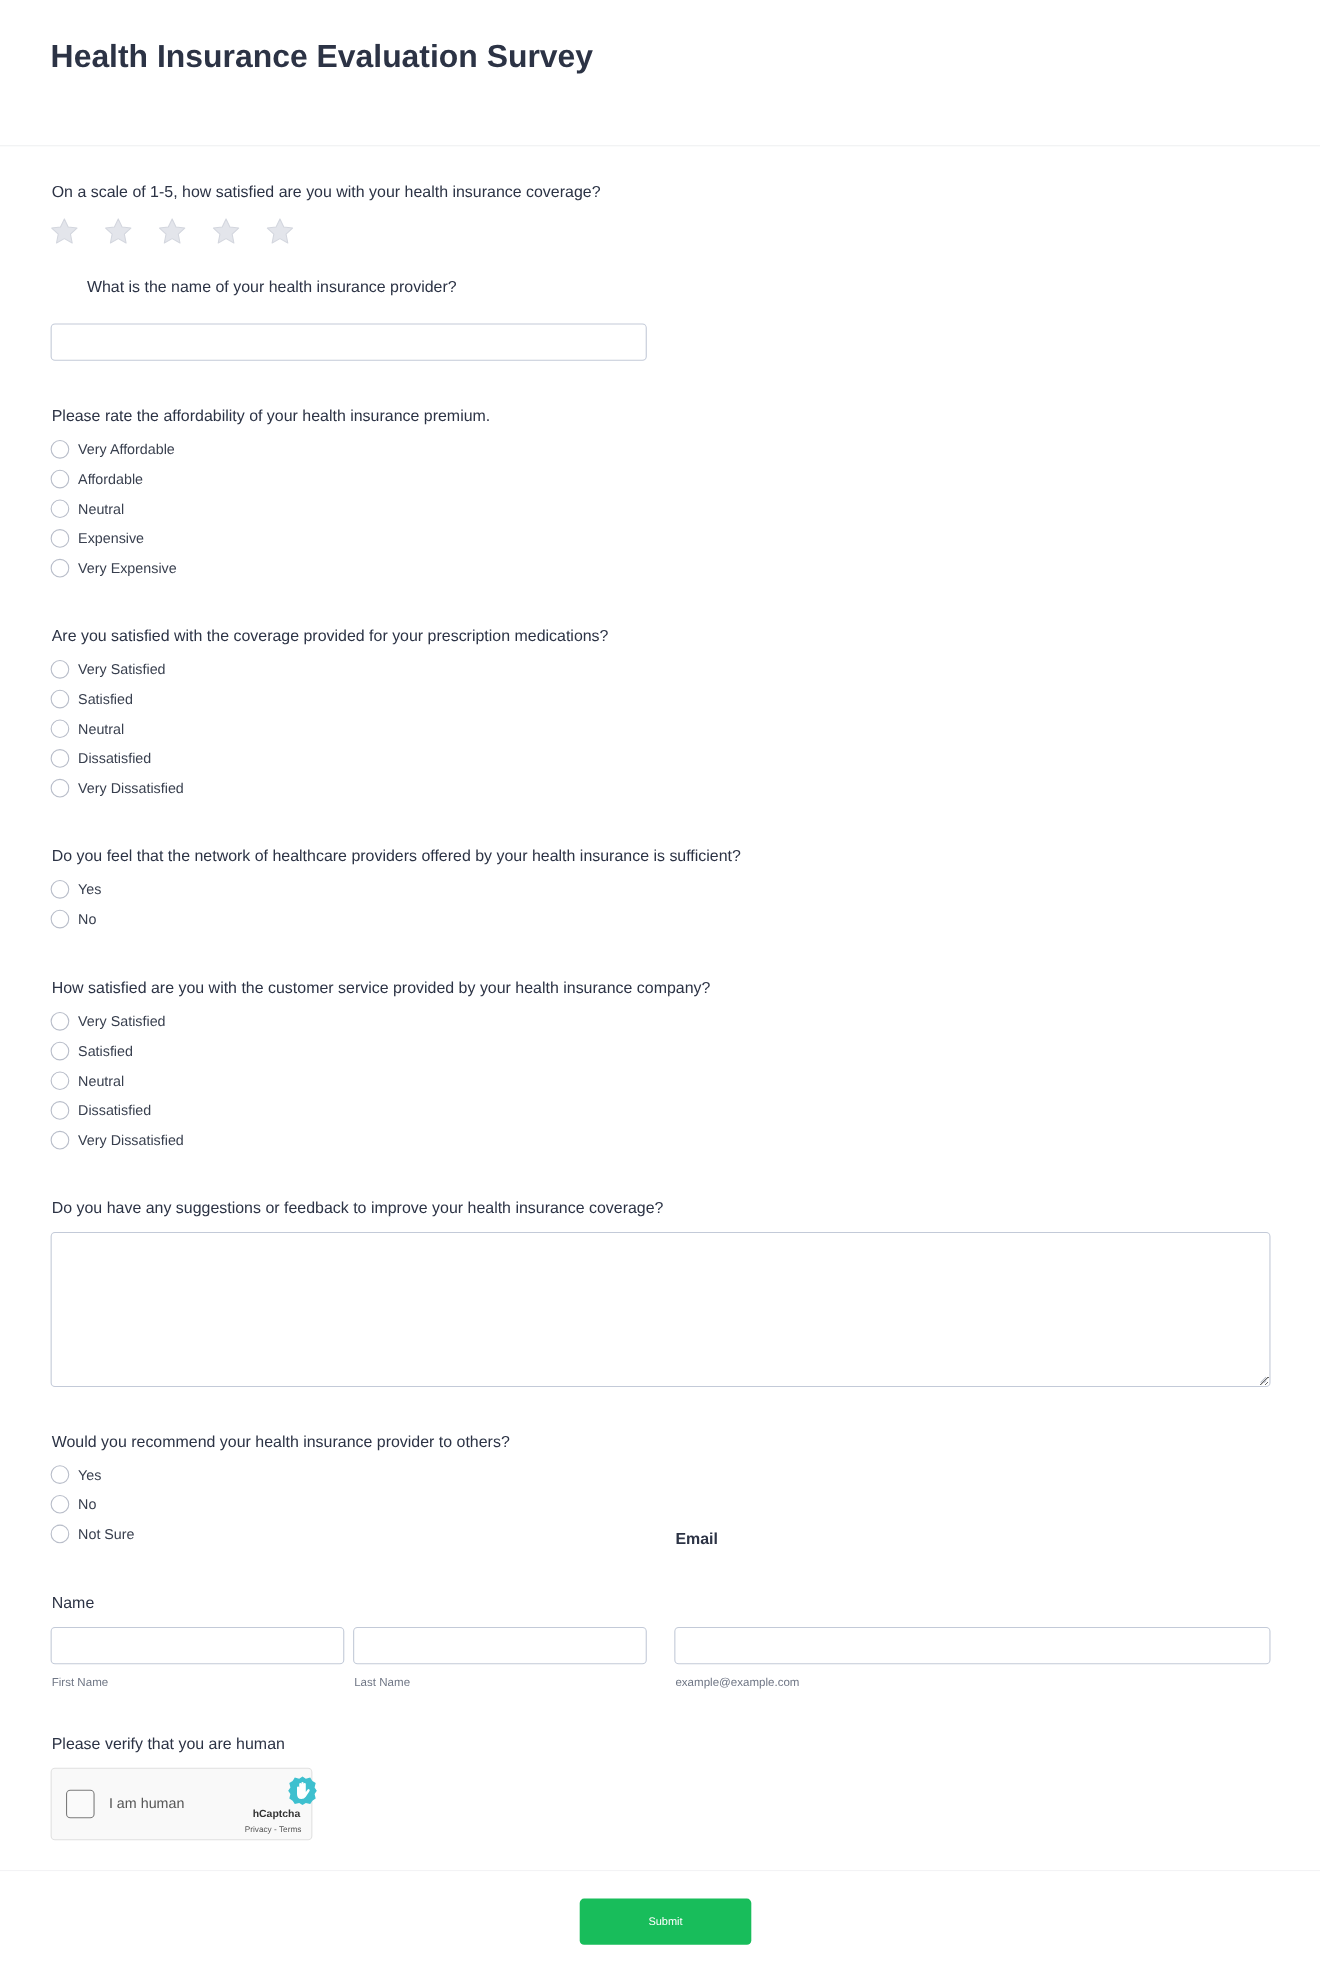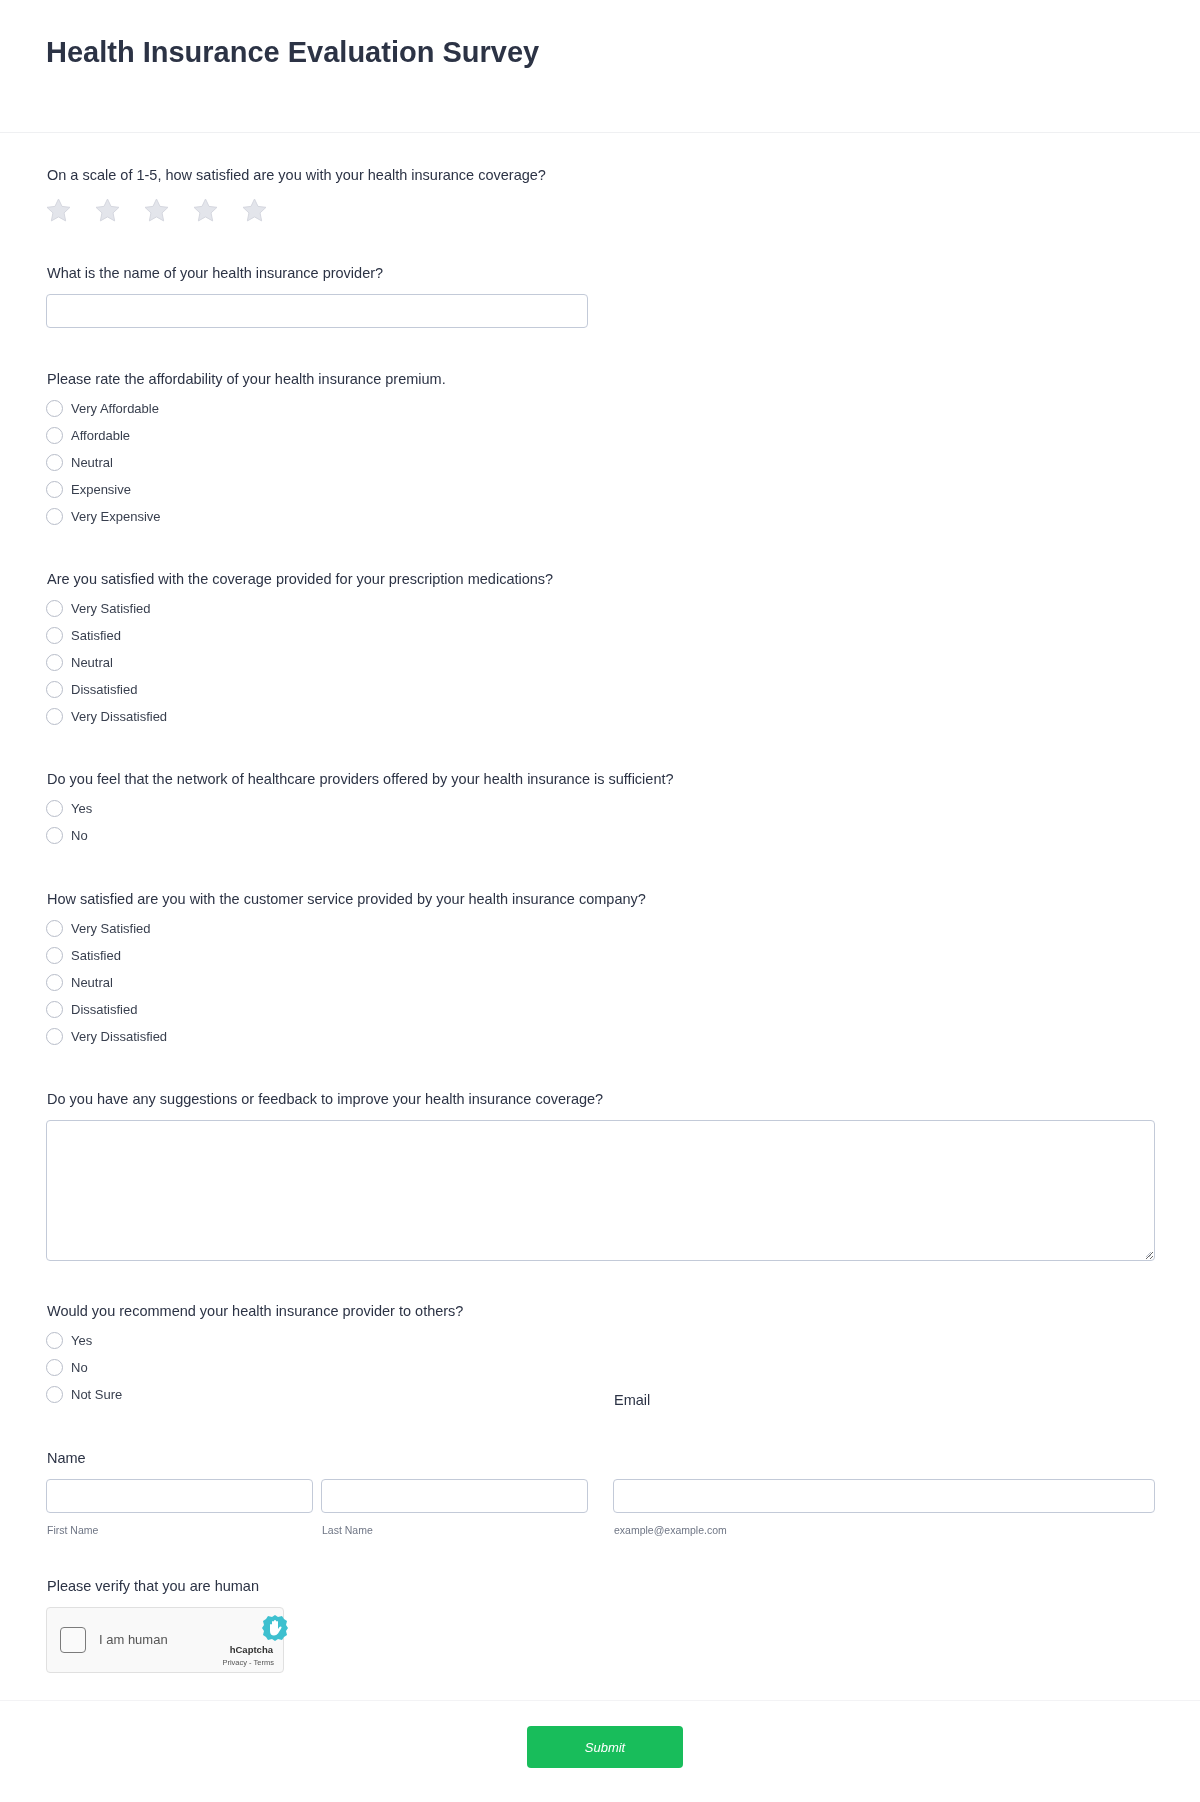--- a/index.html
+++ b/index.html
@@ -30,21 +30,21 @@
     .field-label { position: absolute; font-size: 14.5px; color: #2c3345; font-weight: 500; }
 
     .captcha { position: absolute; left: 46px; top: 1607px; width: 238px; height: 66px; background: #f9f9f9; border: 1px solid #e0e0e0; border-radius: 4px; }
     .captcha-check { position: absolute; left: 13px; top: 19px; width: 26px; height: 26px; border: 1px solid #7b7b7b; border-radius: 4px; background: #fafafa; cursor: pointer; }
     .captcha-text { position: absolute; left: 52px; top: 24px; font-size: 13px; color: #555; }
     .captcha-logo { position: absolute; left: 214px; top: 6px; width: 28px; height: 28px; }
     .captcha-brand { position: absolute; right: 10px; top: 36px; font-size: 9.5px; font-weight: 700; color: #333; }
     .captcha-links { position: absolute; right: 9px; top: 50px; font-size: 7.5px; color: #555; }
 
     .footer-divider { position: absolute; left: 0; top: 1700px; width: 1200px; height: 1px; background: #f3f3f5; }
-    .submit { position: absolute; left: 527px; top: 1726px; width: 156px; height: 42px; background: #18bd5b; color: #fff; border: none; border-radius: 4px; font-size: 13px; font-family: "Liberation Sans", sans-serif; cursor: pointer; font-style: italic; }
+    .submit { position: absolute; left: 527px; top: 1726px; width: 156px; height: 42px; background: #18bd5b; color: #fff; border: none; border-radius: 4px; font-size: 10px; font-family: "Liberation Sans", sans-serif; cursor: pointer; }
   </style>
 </head>
 <body>
 
 <div class="header">
   <h1 class="title">Health Insurance Evaluation Survey</h1>
 </div>
 
 <div class="q-label" style="top:167px;">On a scale of 1-5, how satisfied are you with your health insurance coverage?</div>
 <div class="stars">
@@ -68,21 +68,21 @@
         <path d="M12 2.5l2.9 6.1 6.6.8-4.9 4.6 1.3 6.6L12 17.3l-5.9 3.3 1.3-6.6-4.9-4.6 6.6-.8z" fill="#e3e5eb" stroke="#d3d6de" stroke-width="0.8" stroke-linejoin="round"></path>
       </svg>
     </span>
   <span class="star">
       <svg viewBox="0 0 24 24">
         <path d="M12 2.5l2.9 6.1 6.6.8-4.9 4.6 1.3 6.6L12 17.3l-5.9 3.3 1.3-6.6-4.9-4.6 6.6-.8z" fill="#e3e5eb" stroke="#d3d6de" stroke-width="0.8" stroke-linejoin="round"></path>
       </svg>
     </span>
 </div>
 
-<div class="q-label" style="top:265px;">What is the name of your health insurance provider?</div>
+<div class="q-label" style="top:253px;margin-left:32px;">What is the name of your health insurance provider?</div>
 <input class="text-input" type="text" style="left: 46px; top: 294px; width: 542px;" value="">
 
 <div class="q-label" style="top:371px;">Please rate the affordability of your health insurance premium.</div>
 <div class="radio-group" style="top:395px;">
   <div class="radio-row">
       <span class="radio"></span>
       <span class="radio-label">Very Affordable</span>
     </div>
   <div class="radio-row">
       <span class="radio"></span>
@@ -183,21 +183,21 @@
       <span class="radio-label">Not Sure</span>
     </div>
 </div>
 
 <div class="field-label" style="left:47px; top:1450px;">Name</div>
 <input class="text-input" type="text" style="left: 46px; top: 1479px; width: 267px;" value="">
 <input class="text-input" type="text" style="left: 321px; top: 1479px; width: 267px;" value="">
 <div class="sublabel" style="left:47px; top:1524px;">First Name</div>
 <div class="sublabel" style="left:322px; top:1524px;">Last Name</div>
 
-<div class="field-label" style="left:614px; top:1392px;">Email</div>
+<div class="field-label" style="left:614px; top:1392px;font-weight:bold;">Email</div>
 <input class="text-input" type="email" style="left: 613px; top: 1479px; width: 542px;" value="">
 <div class="sublabel" style="left:614px; top:1524px;">example@example.com</div>
 
 <div class="field-label" style="left:47px; top:1578px;">Please verify that you are human</div>
 <div class="captcha">
   <div class="captcha-check"></div>
   <span class="captcha-text">I am human</span>
   <svg class="captcha-logo" viewBox="0 0 28 28">
     <path d="M14 1 L17 3 L21 2 L23 5 L26 7 L25 11 L27 14 L25 17 L26 21 L23 23 L21 26 L17 25 L14 27 L11 25 L7 26 L5 23 L2 21 L3 17 L1 14 L3 11 L2 7 L5 5 L7 2 L11 3 Z" fill="#3ec0cf"></path>
     <path d="M9 17 L9 11 Q9 10 10 10 Q11 10 11 11 L11 14 L11 8 Q11 7 12 7 Q13 7 13 8 L13 13 L13 7 Q13 6 14 6 Q15 6 15 7 L15 13 L15 8 Q15 7 16 7 Q17 7 17 8 L17 15 L18.5 13 Q19.5 12 20.3 12.8 Q21 13.5 20 14.8 L17 19.5 Q15.5 21.5 13 21.5 Q9 21.5 9 17 Z" fill="#ffffff"></path>

